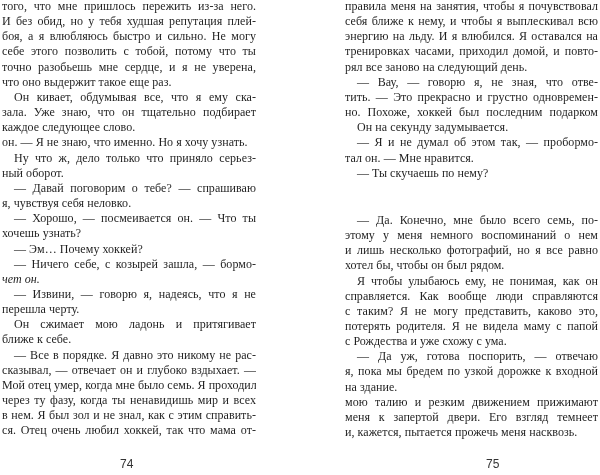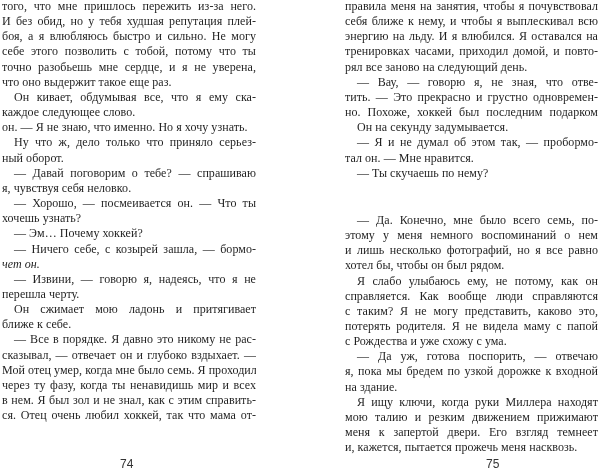--- a/index.html
+++ b/index.html
@@ -28,20 +28,21 @@
 <body>
 
 <div class="page left" id="left-page">
     <div class="line" style="height: 15.1667px; line-height: 15.1667px;">того, что мне пришлось пережить из-за него.</div>
     <div class="line" style="height: 15.1667px; line-height: 15.1667px;">И без обид, но у тебя худшая репутация плей-</div>
     <div class="line" style="height: 15.1667px; line-height: 15.1667px;">боя, а я влюбляюсь быстро и сильно. Не могу</div>
     <div class="line" style="height: 15.1667px; line-height: 15.1667px;">себе этого позволить с тобой, потому что ты</div>
     <div class="line" style="height: 15.1667px; line-height: 15.1667px;">точно разобьешь мне сердце, и я не уверена,</div>
     <div class="line last" style="height: 15.1667px; line-height: 15.1667px;">что оно выдержит такое еще раз.</div>
     <div class="line indent" style="height: 15.1667px; line-height: 15.1667px;">Он кивает, обдумывая все, что я ему ска-</div>
+    <div class="line" style="height: 15.1667px; line-height: 15.1667px;">зала. Уже знаю, что он тщательно подбирает</div>
     <div class="line last" style="height: 15.1667px; line-height: 15.1667px;">каждое следующее слово.</div>
     <div class="line last" style="height: 15.1667px; line-height: 15.1667px;">он. — Я не знаю, что именно. Но я хочу узнать.</div>
     <div class="line indent" style="height: 15.1667px; line-height: 15.1667px;">Ну что ж, дело только что приняло серьез-</div>
     <div class="line last" style="height: 15.1667px; line-height: 15.1667px;">ный оборот.</div>
     <div class="line indent" style="height: 15.1667px; line-height: 15.1667px;">— Давай поговорим о тебе? — спрашиваю</div>
     <div class="line last" style="height: 15.1667px; line-height: 15.1667px;">я, чувствуя себя неловко.</div>
     <div class="line indent" style="height: 15.1667px; line-height: 15.1667px;">— Хорошо, — посмеивается он. — Что ты</div>
     <div class="line last" style="height: 15.1667px; line-height: 15.1667px;">хочешь узнать?</div>
     <div class="line indent last" style="height: 15.1667px; line-height: 15.1667px;">— Эм… Почему хоккей?</div>
     <div class="line indent" style="height: 15.1667px; line-height: 15.1667px;">— Ничего себе, с козырей зашла, — бормо-</div>
@@ -67,28 +68,27 @@
     <div class="line" style="height: 15.1667px; line-height: 15.1667px;">тить. — Это прекрасно и грустно одновремен-</div>
     <div class="line" style="height: 15.1667px; line-height: 15.1667px;">но. Похоже, хоккей был последним подарком</div>
     <div class="line indent last" style="height: 15.1667px; line-height: 15.1667px;">Он на секунду задумывается.</div>
     <div class="line indent" style="height: 15.1667px; line-height: 15.1667px;">— Я и не думал об этом так, — пробормо-</div>
     <div class="line last" style="height: 15.1667px; line-height: 15.1667px;">тал он. — Мне нравится.</div>
     <div class="line indent last" style="height: 15.1667px; line-height: 15.1667px;">— Ты скучаешь по нему?</div>
     <div class="line indent" style="height: 15.1667px; line-height: 15.1667px; margin-top: 32px;">— Да. Конечно, мне было всего семь, по-</div>
     <div class="line" style="height: 15.1667px; line-height: 15.1667px;">этому у меня немного воспоминаний о нем</div>
     <div class="line" style="height: 15.1667px; line-height: 15.1667px;">и лишь несколько фотографий, но я все равно</div>
     <div class="line last" style="height: 15.1667px; line-height: 15.1667px;">хотел бы, чтобы он был рядом.</div>
-    <div class="line indent" style="height: 15.1667px; line-height: 15.1667px;">Я слабо улыбаюсь ему, не потому, как он</div>
+    <div class="line indent" style="height: 15.1667px; line-height: 15.1667px;">Я чтобы улыбаюсь ему, не понимая, как он</div>
     <div class="line" style="height: 15.1667px; line-height: 15.1667px;">справляется. Как вообще люди справляются</div>
     <div class="line" style="height: 15.1667px; line-height: 15.1667px;">с таким? Я не могу представить, каково это,</div>
     <div class="line" style="height: 15.1667px; line-height: 15.1667px;">потерять родителя. Я не видела маму с папой</div>
     <div class="line last" style="height: 15.1667px; line-height: 15.1667px;">с Рождества и уже схожу с ума.</div>
     <div class="line indent" style="height: 15.1667px; line-height: 15.1667px;">— Да уж, готова поспорить, — отвечаю</div>
     <div class="line" style="height: 15.1667px; line-height: 15.1667px;">я, пока мы бредем по узкой дорожке к входной</div>
     <div class="line last" style="height: 15.1667px; line-height: 15.1667px;">на здание.</div>
-    <div class="line indent" style="height: 15.1667px; line-height: 15.1667px;">Я ищу ключи, когда руки Миллера находят</div>
     <div class="line" style="height: 15.1667px; line-height: 15.1667px;">мою талию и резким движением прижимают</div>
     <div class="line" style="height: 15.1667px; line-height: 15.1667px;">меня к запертой двери. Его взгляд темнеет</div>
     <div class="line last" style="height: 15.1667px; line-height: 15.1667px;">и, кажется, пытается прожечь меня насквозь.</div>
   </div>
 
 <div class="pagenum left">74</div>
 <div class="pagenum right">75</div>
 
 </body></html>

